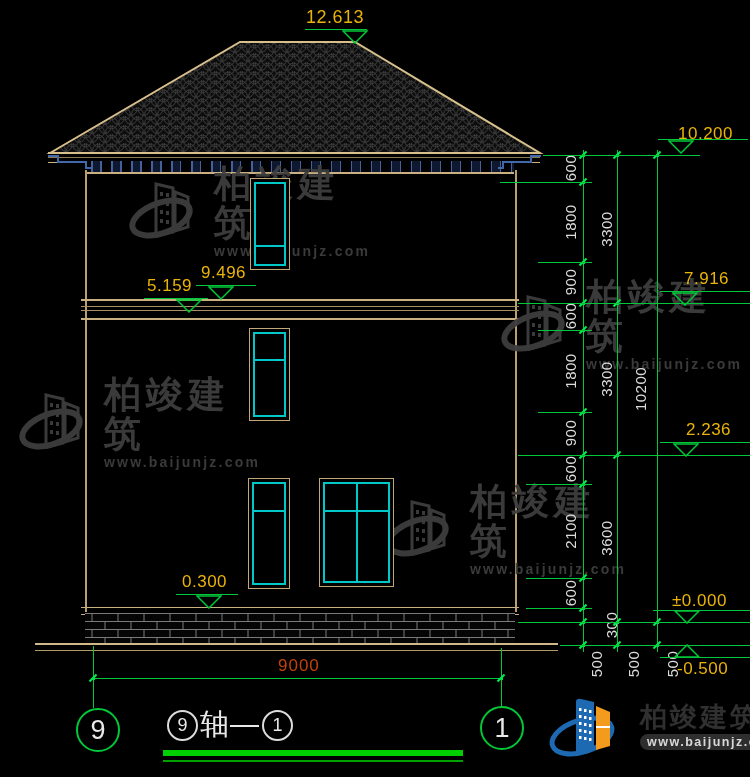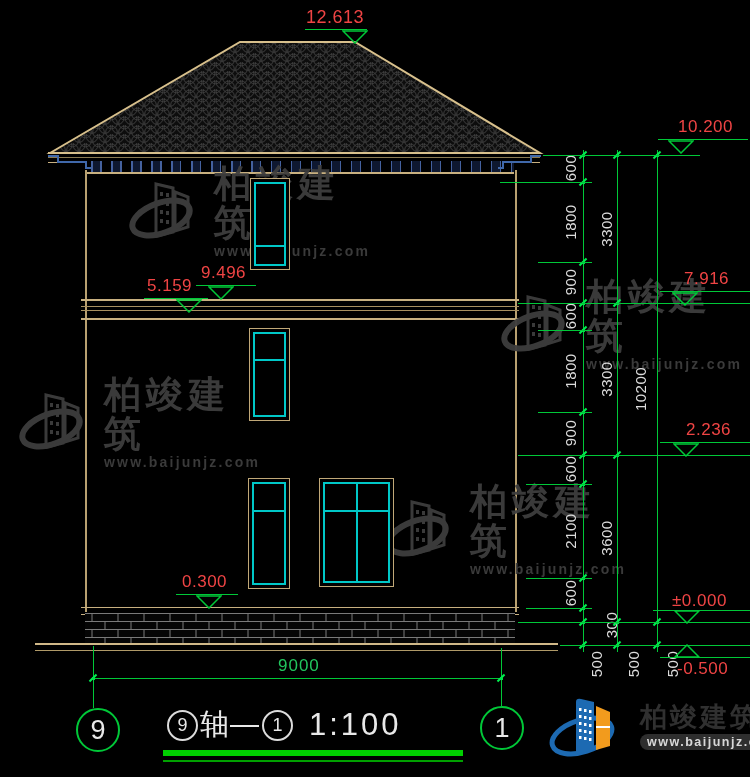--- a/index.html
+++ b/index.html
@@ -21,22 +21,22 @@
   .win .inner{position:absolute;left:3px;right:3px;top:3px;bottom:3px;border:1px solid #c0a878;}
   .win .sash{position:absolute;left:3px;right:3px;top:3px;bottom:3px;border:2px solid #00c8c8;}
   .win .hdiv{position:absolute;left:0;right:0;height:2px;background:#00c8c8;}
   .win .vdiv{position:absolute;top:0;bottom:0;width:2px;background:#00c8c8;}
   
   .gline{background:#00c838;}
   .tick{position:absolute;width:10px;height:2px;background:#00f050;transform:rotate(-45deg);}
   .dot{position:absolute;width:3px;height:3px;background:#00e048;}
   .dimlab{position:absolute;color:#dcdcdc;font-size:15px;white-space:nowrap;
           transform:translate(-50%,-50%) rotate(-90deg);letter-spacing:0.5px;}
-  .lvl{position:absolute;color:#ef4444;font-size:17px;white-space:nowrap;letter-spacing:0.5px;text-align:center;}
-  .hlab{position:absolute;color:#22c55e;font-size:17px;white-space:nowrap;letter-spacing:1px;}
+  .lvl{position:absolute;color:#eab308;font-size:17px;white-space:nowrap;letter-spacing:0.5px;text-align:center;}
+  .hlab{position:absolute;color:#c2410c;font-size:17px;white-space:nowrap;letter-spacing:1px;}
   
   .wm{display:flex;align-items:center;gap:8px;opacity:0.95;}
   .wm .t1{font-size:37px;font-weight:bold;color:#3e3e3e;letter-spacing:5px;line-height:1.05;}
   .wm .t2{font-size:14px;font-weight:bold;color:#3e3e3e;letter-spacing:2.2px;}
   
   .bubble{position:absolute;width:40px;height:40px;border:2px solid #00c838;border-radius:50%;
           color:#e8e8e8;font-size:27px;display:flex;align-items:center;justify-content:center;}
   #title-row{position:absolute;left:165px;top:701px;height:48px;display:flex;align-items:center;
              color:#e8e8e8;}
   .tcirc{width:27px;height:27px;border:2px solid #dcdcdc;border-radius:50%;font-size:18px;
@@ -278,21 +278,21 @@
       <div class="abs gline" style="left: 526px; top: 484px; width: 66px; height: 1px;"></div>
       <div class="abs gline" style="left: 526px; top: 578px; width: 66px; height: 1px;"></div>
       <div class="abs gline" style="left: 526px; top: 608px; width: 66px; height: 1px;"></div>
       <div class="abs gline" style="left: 518px; top: 622px; width: 234px; height: 1px;"></div>
       <div class="abs gline" style="left: 560px; top: 645px; width: 192px; height: 1px;"></div>
       <div class="lvl" style="left: 306px; top: 7px; font-size: 18px;">12.613</div>
       <div class="abs gline" style="left: 305px; top: 29px; width: 62px; height: 1px;"></div>
       <svg width="26" height="14" style="position: absolute; left: 342px; top: 30px;">
         <polygon points="1,1 25,1 13,13" fill="none" stroke="#00c838" stroke-width="1.5"></polygon>
       </svg>
-      <div class="lvl" style="left: 678px; top: 117px;">10.200</div>
+      <div class="lvl" style="left: 678px; top: 124px;">10.200</div>
       <div class="abs gline" style="left: 658px; top: 139px; width: 90px; height: 1px;"></div>
       <svg width="26" height="14" style="position: absolute; left: 668px; top: 140px;">
         <polygon points="1,1 25,1 13,13" fill="none" stroke="#00c838" stroke-width="1.5"></polygon>
       </svg>
       <div class="lvl" style="left: 684px; top: 269px;">7.916</div>
       <div class="abs gline" style="left: 660px; top: 291px; width: 90px; height: 1px;"></div>
       <svg width="26" height="14" style="position: absolute; left: 672px; top: 292px;">
         <polygon points="1,1 25,1 13,13" fill="none" stroke="#00c838" stroke-width="1.5"></polygon>
       </svg>
       <div class="lvl" style="left: 686px; top: 420px;">2.236</div>
@@ -335,21 +335,20 @@
       <div class="hlab" style="left: 278px; top: 656px;">9000</div>
     </div>
 
   <div class="bubble" style="left:76px;top:708px;">9</div>
   <div class="bubble" style="left:480px;top:706px;">1</div>
 
   <div id="title-row">
     <span class="tcirc">9</span>
     <span class="ttext">轴—</span>
     <span class="tcirc">1</span>
-    <span class="tscale">1:100</span>
   </div>
   <div class="abs" style="left:163px;top:750px;width:300px;height:6px;background:#00cf00;"></div>
   <div class="abs" style="left:163px;top:760px;width:300px;height:2px;background:#00a000;"></div>
 
   <div id="brand">
     <svg width="84" height="66" viewBox="0 0 84 66">
       <ellipse cx="34" cy="42" rx="31" ry="16" fill="none" stroke="#1d6ab2" stroke-width="5" transform="rotate(-18 34 42)"></ellipse>
       <path d="M28 8 Q28 4 33 5 L46 8 L46 56 L28 60 Z" fill="#1d6ab2"></path>
       <g fill="#ffffff">
         <rect x="31" y="14" width="2.5" height="3"></rect>

